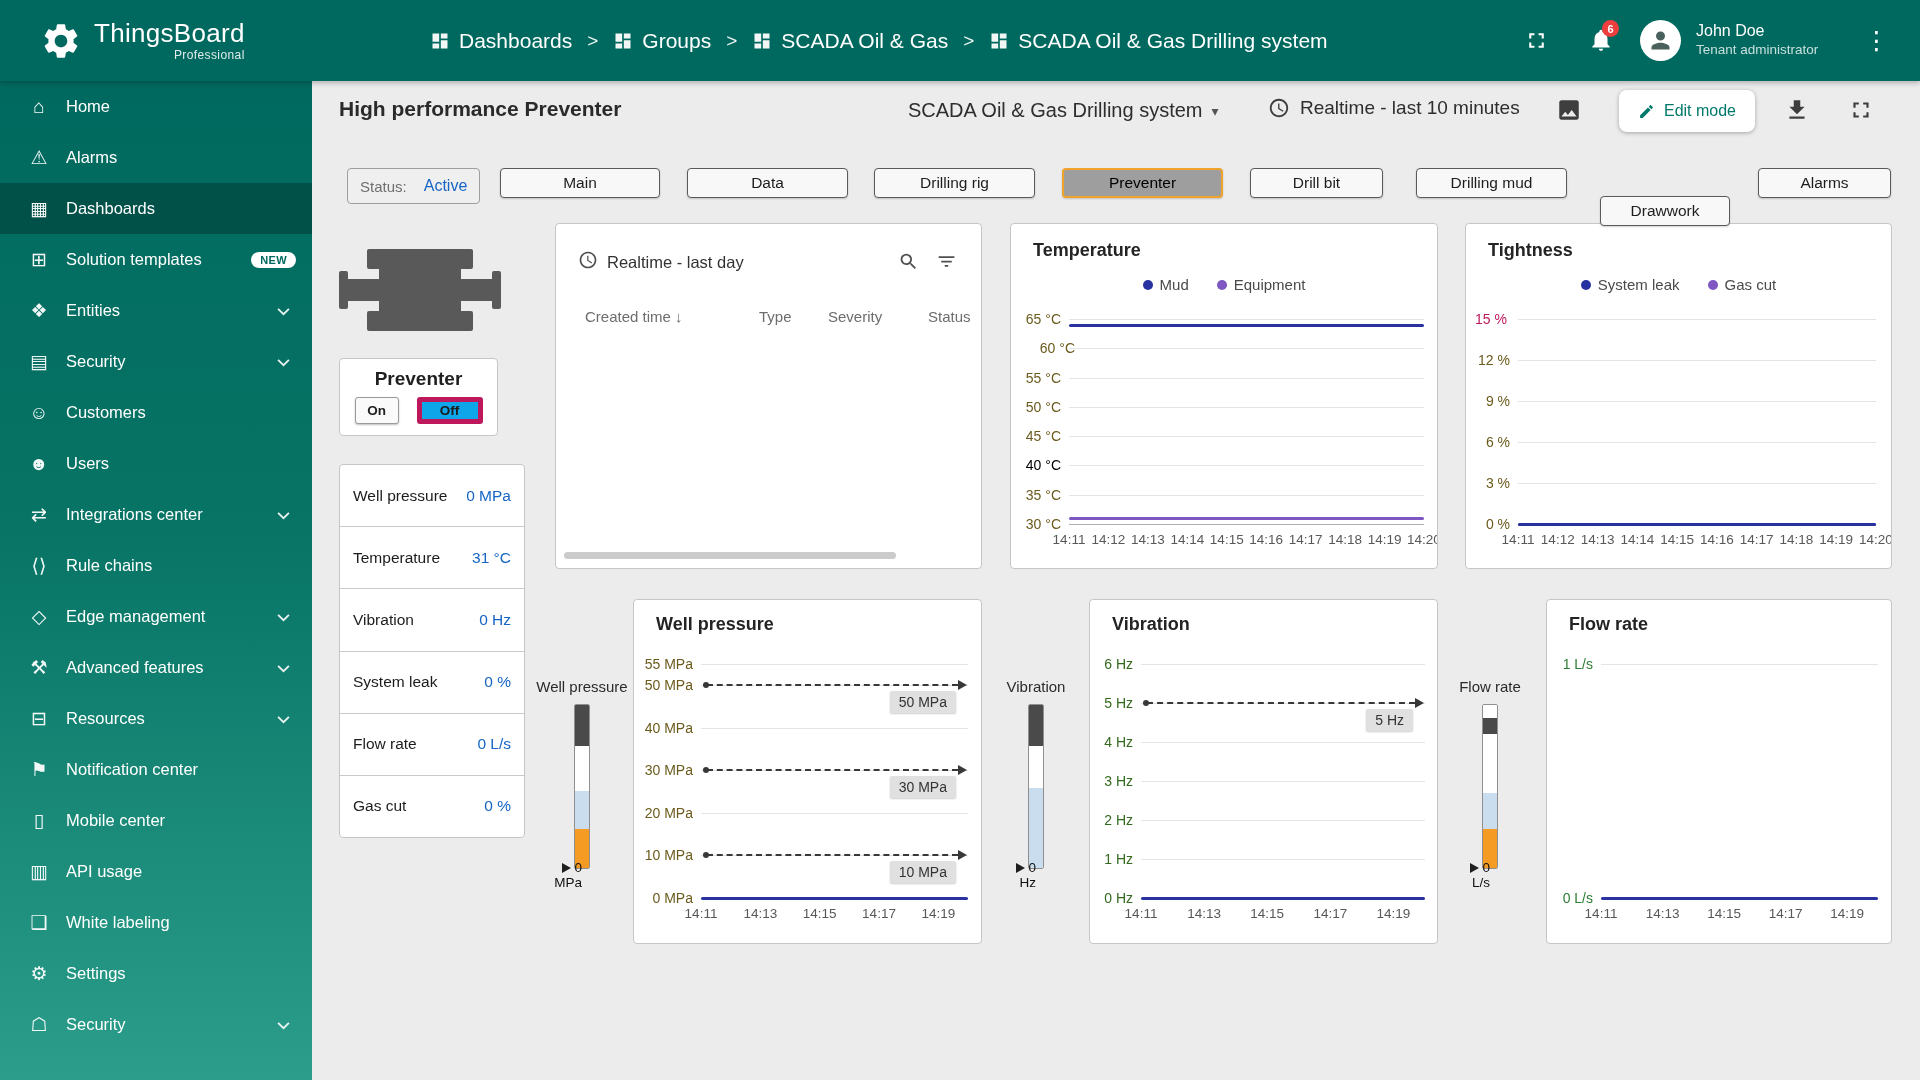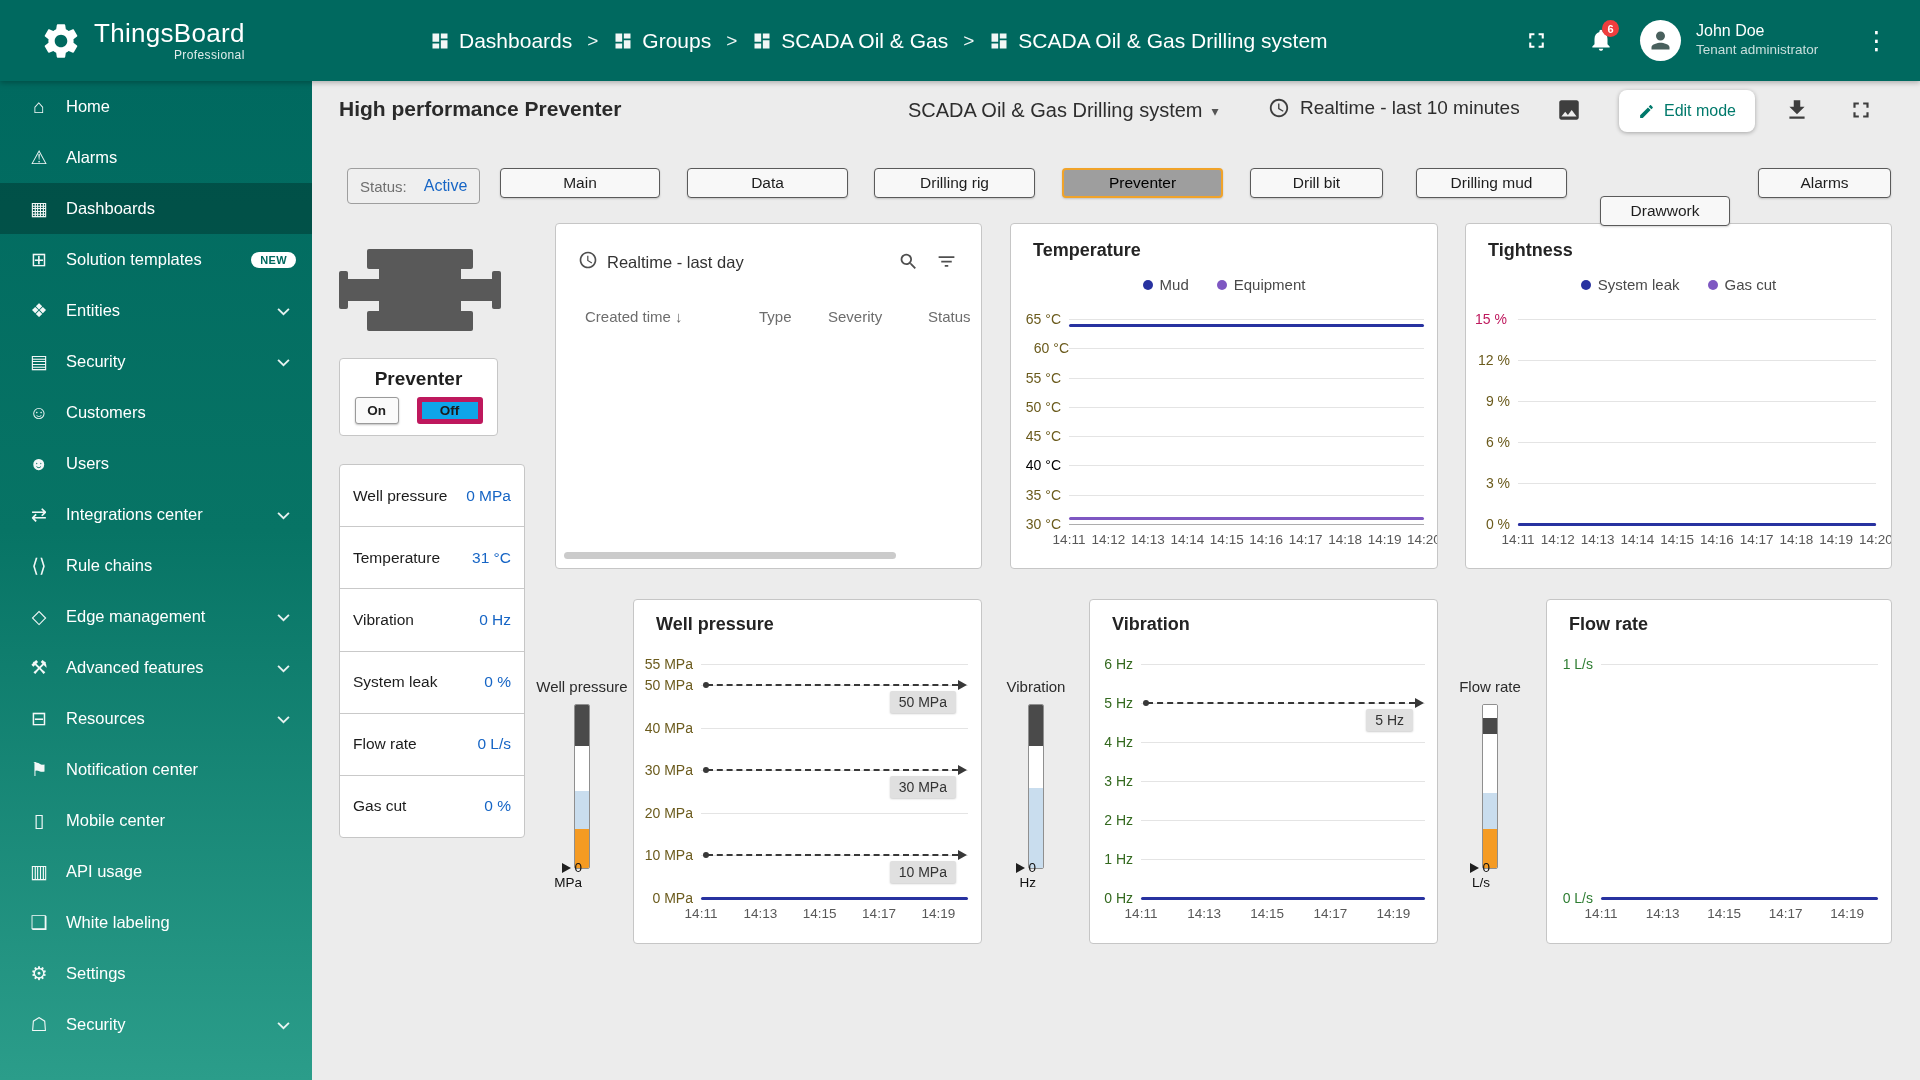--- a/index.html
+++ b/index.html
@@ -444,21 +444,21 @@
           <div>Mud</div>
         </div>
         <div class="legend-item">
           <div class="legend-dot" style="background: rgb(126, 87, 194);"></div>
           <div>Equipment</div>
         </div>
       </div>
       <div class="gridline" style="left: 58px; top: 95px; width: 355px;"></div>
       <div class="y-label" style="left: 6px; top: 87px; width: 44px; color: rgb(107, 91, 29);">65 °C</div>
       <div class="gridline" style="left: 58px; top: 124.286px; width: 355px;"></div>
-      <div class="y-label" style="left: 14px; top: 116.286px; width: 44px; color: rgb(107, 91, 29);">60 °C</div>
+      <div class="y-label" style="left: 20px; top: 116.286px; width: 44px; color: rgb(107, 91, 29);">60 °C</div>
       <div class="gridline" style="left: 58px; top: 153.571px; width: 355px;"></div>
       <div class="y-label" style="left: 6px; top: 145.571px; width: 44px; color: rgb(107, 91, 29);">55 °C</div>
       <div class="gridline" style="left: 58px; top: 182.857px; width: 355px;"></div>
       <div class="y-label" style="left: 6px; top: 174.857px; width: 44px; color: rgb(107, 91, 29);">50 °C</div>
       <div class="gridline" style="left: 58px; top: 212.143px; width: 355px;"></div>
       <div class="y-label" style="left: 6px; top: 204.143px; width: 44px; color: rgb(107, 91, 29);">45 °C</div>
       <div class="gridline" style="left: 58px; top: 241.429px; width: 355px;"></div>
       <div class="y-label" style="left: 6px; top: 233.429px; width: 44px; color: #000000;">40 °C</div>
       <div class="gridline" style="left: 58px; top: 270.714px; width: 355px;"></div>
       <div class="y-label" style="left: 6px; top: 262.714px; width: 44px; color: rgb(107, 91, 29);">35 °C</div>

